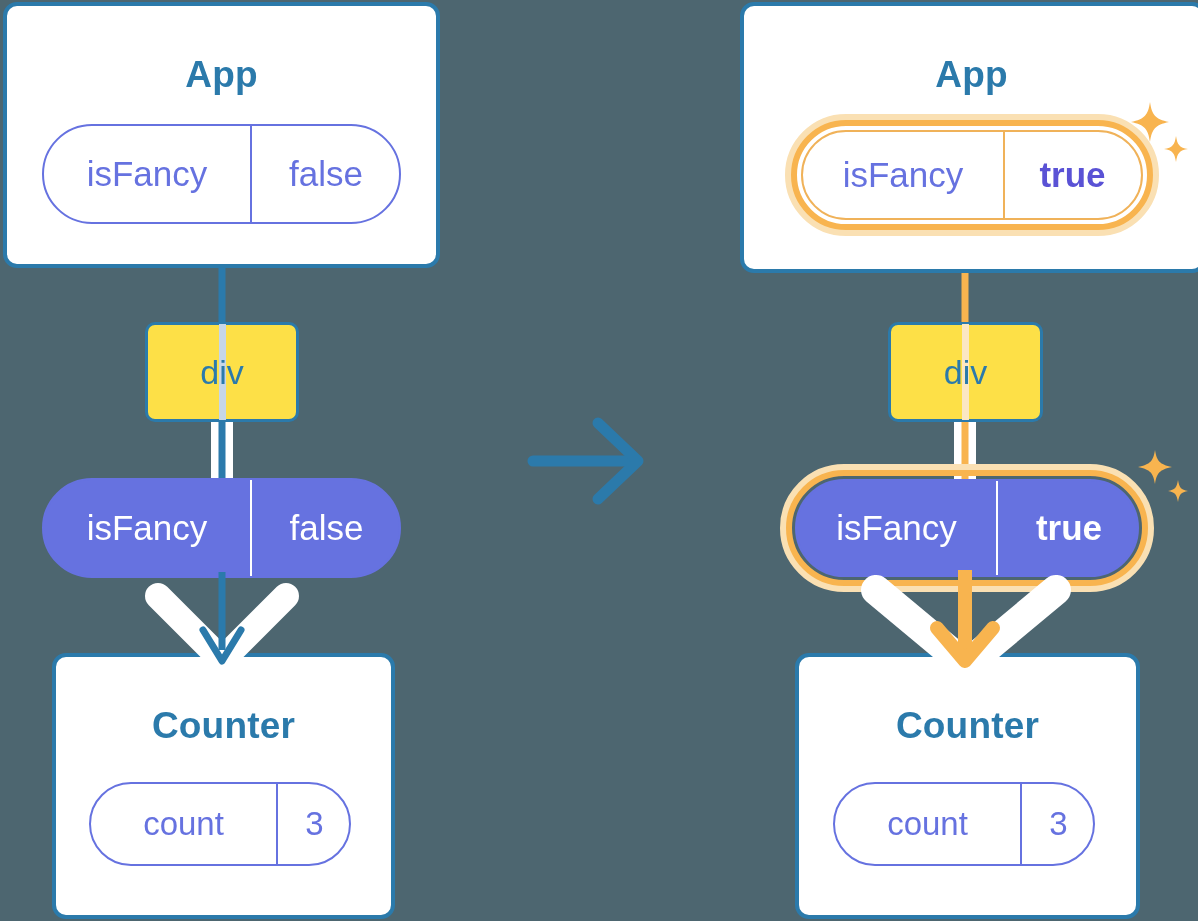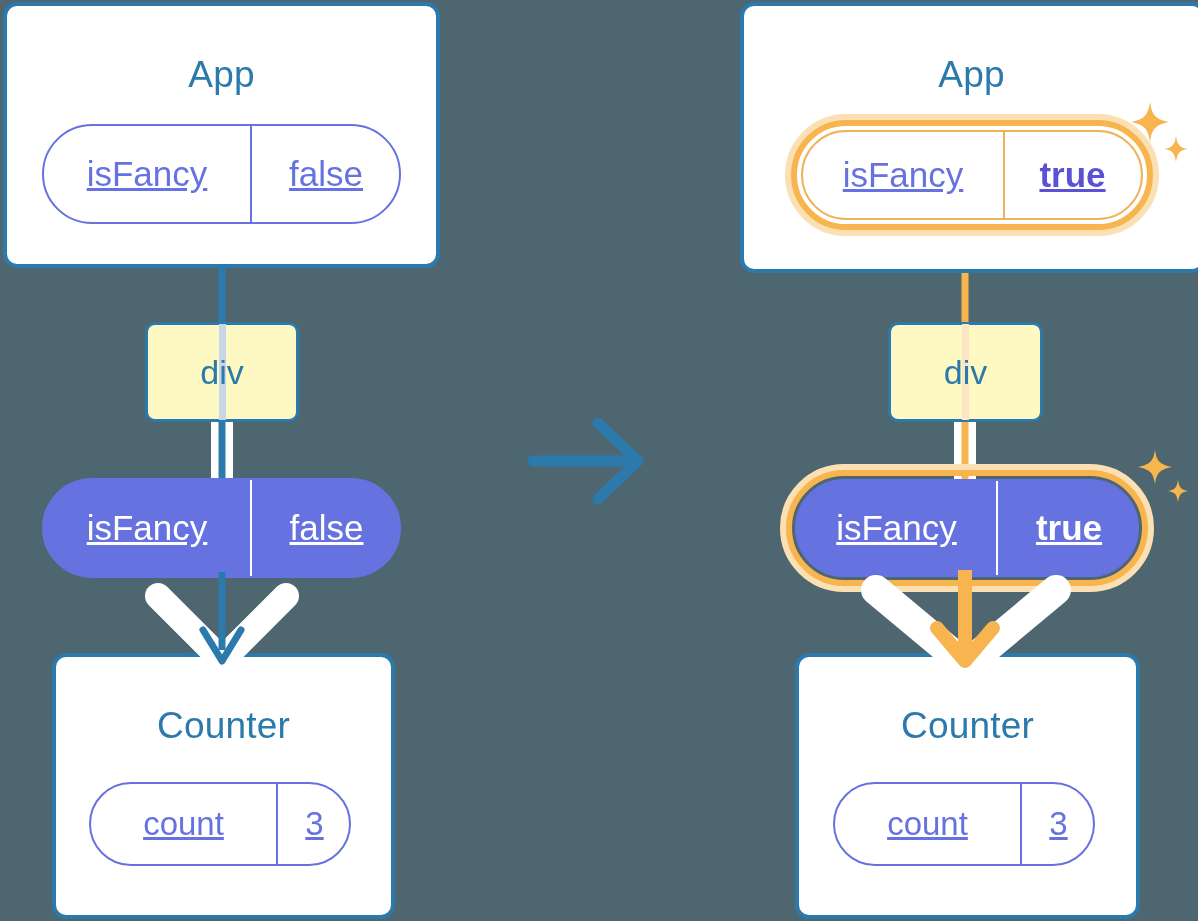--- a/index.html
+++ b/index.html
@@ -22,26 +22,27 @@
     z-index:6;
   }
   .comp-title{
     position:absolute;
     left:0;right:0;
     text-align:center;
     color:#2b7aab;
     font-size:37px;
     letter-spacing:.2px;
     white-space:nowrap;
+    font-weight:bold;
   }
 
   
   .div-box{
     position:absolute;
-    background:#fef9c3;
+    background:#fde047;
     border:3px solid #2b7aab;
     border-radius:10px;
     box-sizing:border-box;
     display:flex;align-items:center;justify-content:center;
     color:#2b7aab;
     font-size:34px;
     z-index:9;
   }
   .div-box .lbl{position:relative;z-index:3;}
   .div-inner-line{
@@ -62,21 +63,20 @@
     display:flex;
     align-items:stretch;
     border-radius:999px;
     z-index:11;
   }
   .pill .cell{
     display:flex;align-items:center;justify-content:center;
     font-size:35px;
     box-sizing:border-box;
     white-space:nowrap;
-    text-decoration:underline;
   }
   .pill .cell.key{flex:0 0 auto;}
   .pill .cell.val{flex:0 0 auto;text-align:center;}
 
   
   .pill.outline{
     background:#ffffff;
     border:2.5px solid #6672e0;
     color:#6672e0;
   }

